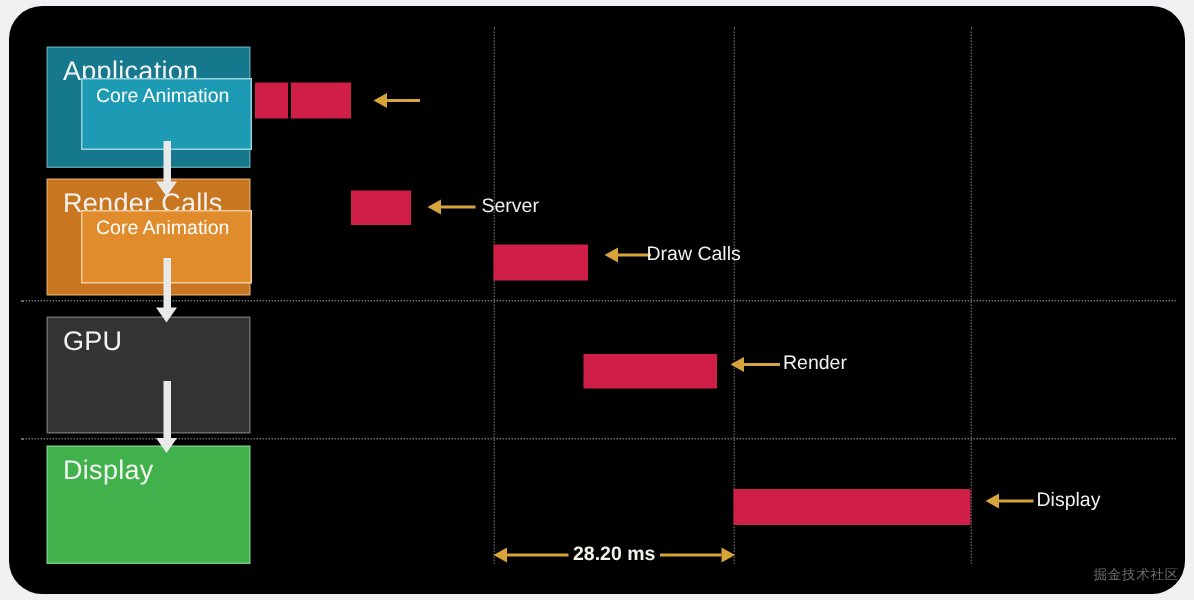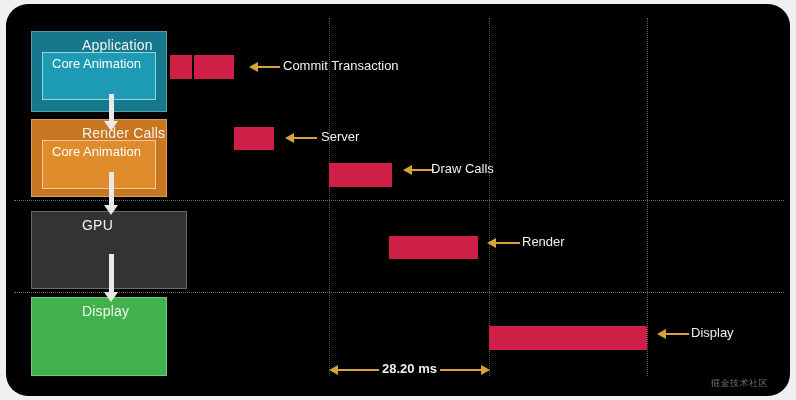--- a/index.html
+++ b/index.html
@@ -39,44 +39,44 @@
   }
   
   .panel{
     position:absolute;
     box-sizing:border-box;
     border:1px solid rgba(255,255,255,.28);
   }
   .panel-title{
     position:absolute;
     left:10px;top:5px;
-    font-size:14px;
+    font-size:18px;
     color:#f2f2f2;
     letter-spacing:.2px;
     white-space:nowrap;
-    margin-left:40px;
   }
   .inner-box{
     position:absolute;
     box-sizing:border-box;
     border:1px solid rgba(255,255,255,.55);
     display:flex;
     align-items:flex-start;
+    margin-left:12px;
   }
   .inner-label{
     font-size:13px;
     color:#ffffff;
     padding:3px 0 0 9px;
     white-space:nowrap;
   }
   #panel-app{left:25px;top:27px;width:136px;height:81px;background:#15788c;}
   #box-app{left:36px;top:48px;width:114px;height:48px;background:#1e9bb4;}
   #panel-rs{left:25px;top:115px;width:136px;height:78px;background:#c8761f;}
   #box-rs{left:36px;top:136px;width:114px;height:49px;background:#e08b2c;}
-  #panel-gpu{left:25px;top:207px;width:156px;height:78px;background:#333333;}
+  #panel-gpu{left:25px;top:207px;width:136px;height:78px;background:#333333;}
   #panel-disp{left:25px;top:293px;width:136px;height:79px;background:#41b24b;}
 
   
   .flow{
     position:absolute;
     width:5px;
     background:#e9e9e9;
   }
   .flow-head{
     position:absolute;
@@ -120,21 +120,21 @@
   #measure-label{
     position:absolute;
     font-size:13px;
     font-weight:bold;
     color:#f3f0e8;
     white-space:nowrap;
   }
   
   #watermark{
     position:absolute;
-    right:22px;bottom:6px;
+    right:4px;bottom:6px;
     font-size:9px;
     color:#6d6d6d;
     letter-spacing:.5px;
     white-space:nowrap;
     margin-left:40px;
   }
 </style>
 </head>
 <body>
 
@@ -185,21 +185,20 @@
     <div class="bar" style="left:228px;top:123px;width:40px;height:23px;"></div>
 
     <div class="bar" style="left:323px;top:159px;width:63px;height:24px;"></div>
 
     <div class="bar" style="left:383px;top:232px;width:89px;height:23px;"></div>
 
     <div class="bar" style="left:483px;top:322px;width:158px;height:24px;"></div>
 
     <div class="callout-head" style="left:243px;top:58px;"></div>
     <div class="callout-line" style="left:251px;top:62px;width:23px;"></div>
-    <div class="callout-text" style="left:277px;top:54px;">Commit Transaction</div>
 
     <div class="callout-head" style="left:279px;top:129px;"></div>
     <div class="callout-line" style="left:287px;top:133px;width:24px;"></div>
     <div class="callout-text" style="left:315px;top:125px;">Server</div>
 
     <div class="callout-head" style="left:397px;top:161px;"></div>
     <div class="callout-line" style="left:405px;top:165px;width:23px;"></div>
     <div class="callout-text" style="left:425px;top:157px;">Draw Calls</div>
 
     <div class="callout-head" style="left:481px;top:234px;"></div>

